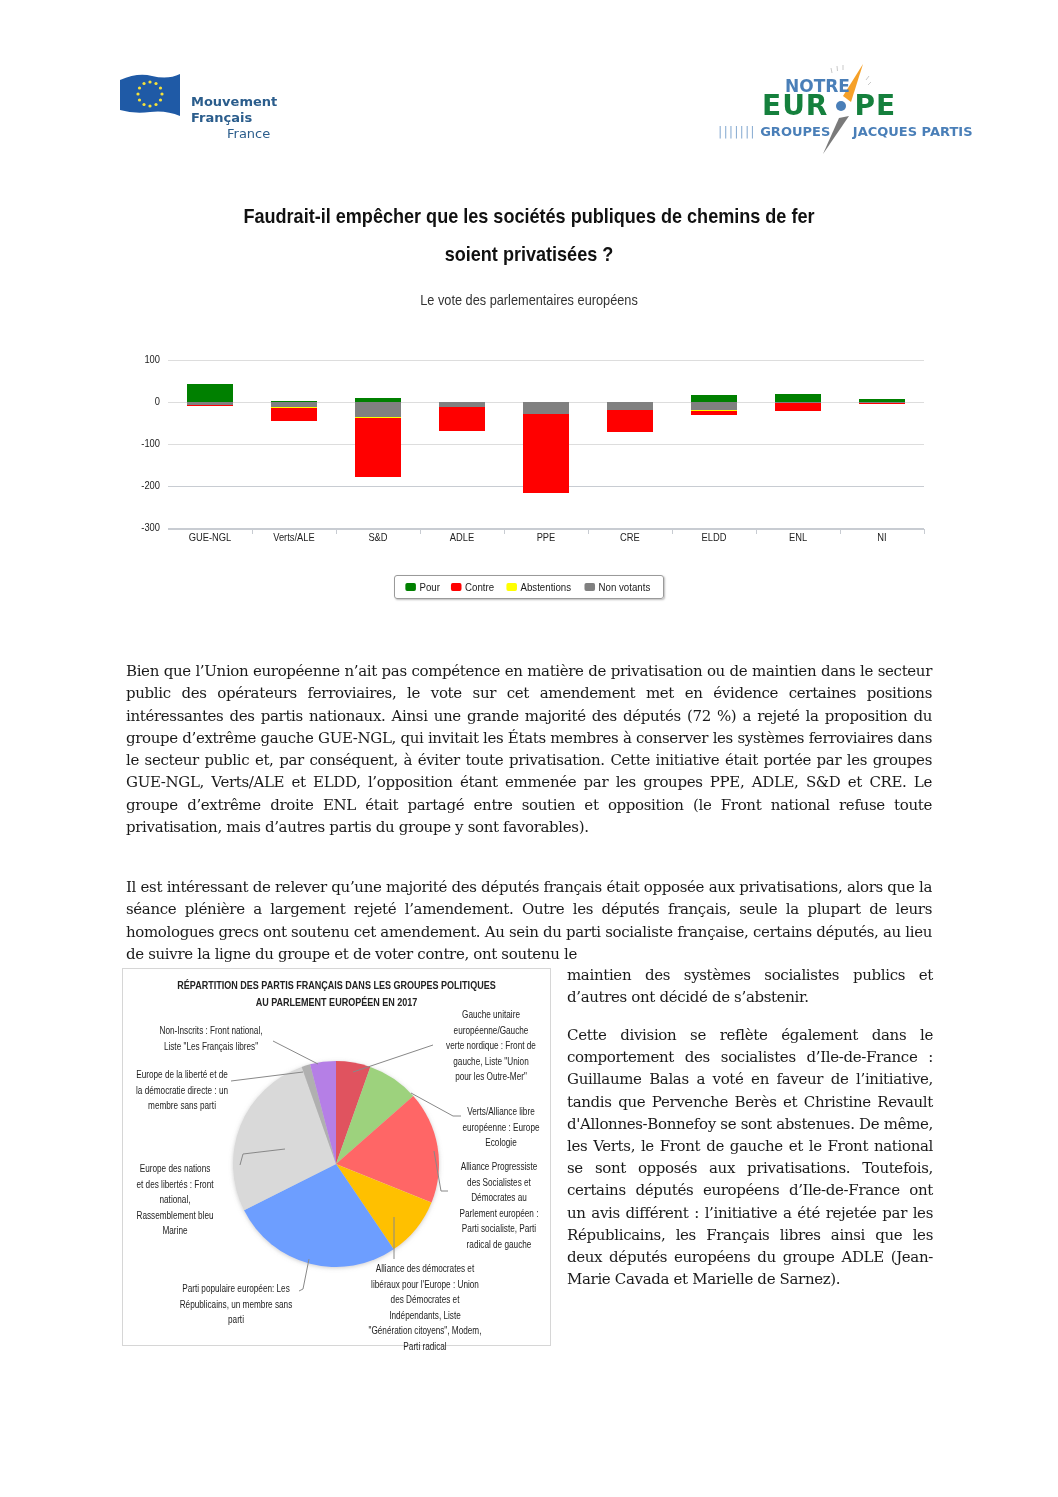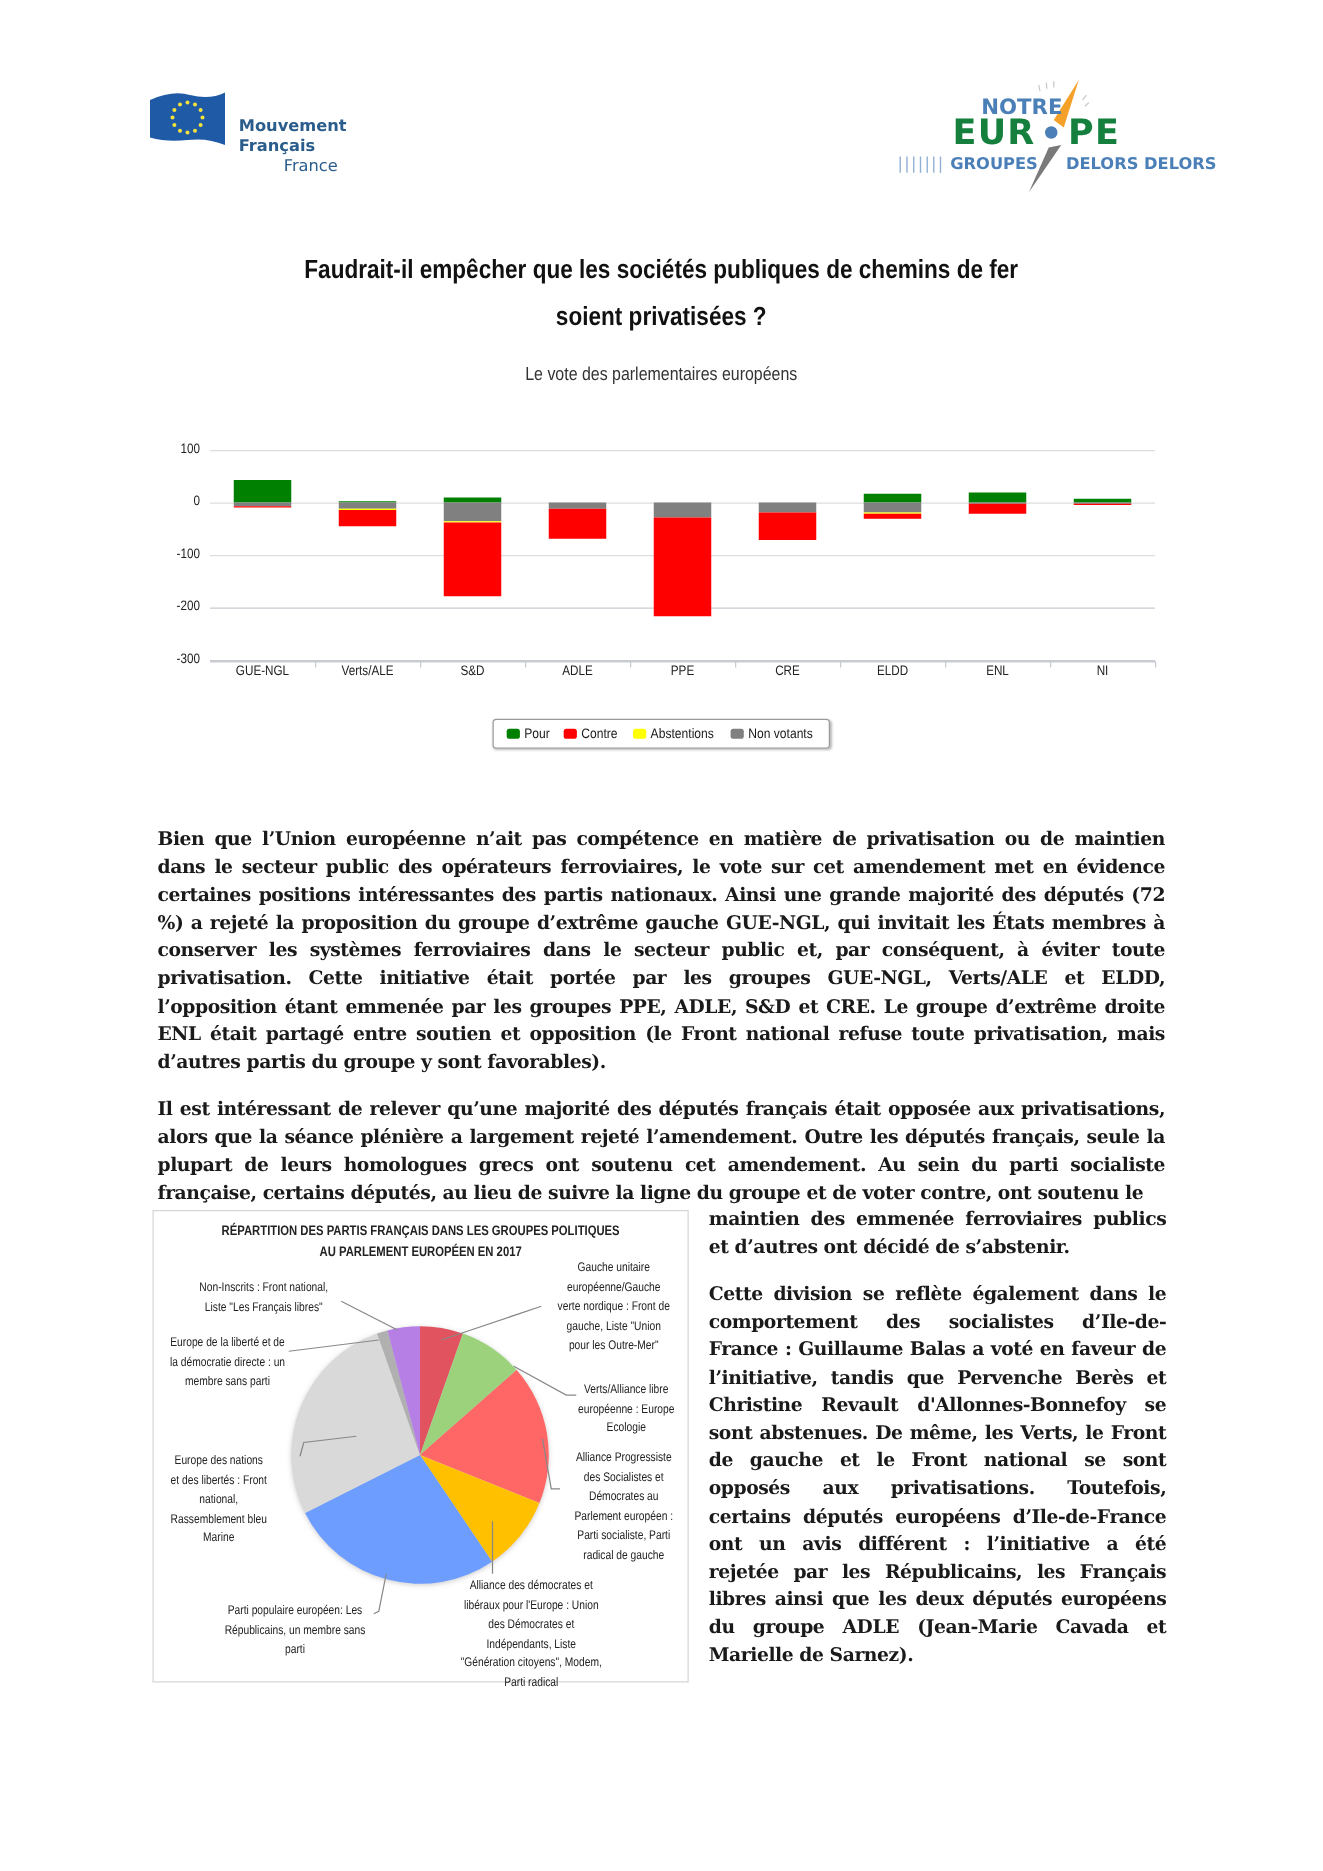--- a/index.html
+++ b/index.html
@@ -23,21 +23,21 @@
   .ytick { position: absolute; width: 30px; text-align: right; font-family: "Liberation Sans", sans-serif; font-size: 11px; color: #222; transform: scaleX(0.85); transform-origin: right; }
   .grid { position: absolute; left: 38px; width: 756px; height: 1px; background: #dddddd; }
   .grid.base { background: #c8ccd2; height: 2px; }
   .bar-seg { position: absolute; }
   .xlabel { position: absolute; width: 84px; text-align: center; font-family: "Liberation Sans", sans-serif; font-size: 11px; color: #222; transform: scaleX(0.85); }
   .xtick { position: absolute; width: 1px; height: 5px; background: #c8ccd2; }
   .legend { left: 394px; top: 575px; width: 268px; height: 22px; border: 1px solid #9a9a9a; border-radius: 3px; box-shadow: 1px 1px 2px #bbb; font-family: "Liberation Sans", sans-serif; font-size: 11px; display: flex; align-items: center; justify-content: center; gap: 5px; }
   .legend-item { display: flex; align-items: center; gap: 4px; transform: scaleX(0.88); }
   .swatch { width: 12px; height: 8px; border-radius: 2px; display: inline-block; }
   
-  .para { font-family: "DejaVu Serif", serif; font-size: 15px; line-height: 22.3px; text-align: justify; color: #1a1a1a; letter-spacing: -0.35px; font-weight: bold; }
+  .para { font-family: "DejaVu Serif", serif; font-size: 15px; line-height: 22.3px; text-align: justify; color: #1a1a1a; letter-spacing: -0.35px; }
   .p1 { left: 126px; top: 660px; width: 806px; }
   .p2 { left: 126px; top: 876px; width: 806px; }
   .p3 { left: 567px; top: 964px; width: 366px; }
   .p4 { left: 567px; top: 1024px; width: 366px; }
   
   .piebox { left: 122px; top: 968px; width: 427px; height: 376px; border: 1px solid #d6d6d6; background: #fff; }
   .pie-title { position: absolute; left: 0; top: 8px; width: 427px; text-align: center; font-family: "Liberation Sans", sans-serif; font-weight: bold; font-size: 11px; line-height: 17px; color: #222; transform: scaleX(0.82); }
   .pie-label { position: absolute; font-family: "Liberation Sans", sans-serif; font-size: 10px; line-height: 15.5px; text-align: center; color: #222; transform: scaleX(0.82); }
 </style>
 </head>
@@ -75,21 +75,21 @@
     <g stroke="#c9c9c9" stroke-width="1">
         <line x1="18" y1="6" x2="19" y2="11"></line>
         <line x1="24" y1="4" x2="24.5" y2="9"></line>
         <line x1="30" y1="3" x2="30" y2="8"></line>
         <line x1="56" y1="14" x2="53" y2="18"></line>
         <line x1="58" y1="20" x2="55" y2="23"></line>
       </g>
   </svg>
   <div class="ne-notre">NOTRE</div>
   <div class="ne-europe">EUR<span style="display:inline-block;width:10px;height:10px;background:#4a7fb8;border-radius:50%;margin:0 8px 3px 8px;vertical-align:middle"></span>PE</div>
-  <div class="ne-inst"><span class="ne-bars">|||||||</span> <span>GROUPES</span> <span style="display:inline-block;width:18px"></span><span>DELORS DELORS</span></div>
+  <div class="ne-inst"><span class="ne-bars">|||||||</span> <span>GROUPES</span> <span style="display:inline-block;width:18px"></span><span>JACQUES PARTIS</span></div>
 </div>
 
 <div class="abs title">
   <div>Faudrait-il empêcher que les sociétés publiques de chemins de fer</div>
   <div>soient privatisées ?</div>
 </div>
 <div class="abs subtitle">Le vote des parlementaires européens</div>
 
 <div class="abs chart">
   <div class="ytick" style="left:0;top:8px">100</div>
@@ -167,21 +167,21 @@
       <span>Abstentions</span>
     </span>
   <span class="legend-item">
       <span class="swatch" style="background:#808080"></span>
       <span>Non votants</span>
     </span>
 </div>
 
 <p class="abs para p1" style="margin:0">Bien que l’Union européenne n’ait pas compétence en matière de privatisation ou de maintien dans le secteur public des opérateurs ferroviaires, le vote sur cet amendement met en évidence certaines positions intéressantes des partis nationaux. Ainsi une grande majorité des députés (72 %) a rejeté la proposition du groupe d’extrême gauche GUE-NGL, qui invitait les États membres à conserver les systèmes ferroviaires dans le secteur public et, par conséquent, à éviter toute privatisation. Cette initiative était portée par les groupes GUE-NGL, Verts/ALE et ELDD, l’opposition étant emmenée par les groupes PPE, ADLE, S&amp;D et CRE. Le groupe d’extrême droite ENL était partagé entre soutien et opposition (le Front national refuse toute privatisation, mais d’autres partis du groupe y sont favorables).</p>
 <p class="abs para p2" style="margin:0">Il est intéressant de relever qu’une majorité des députés français était opposée aux privatisations, alors que la séance plénière a largement rejeté l’amendement. Outre les députés français, seule la plupart de leurs homologues grecs ont soutenu cet amendement.  Au sein du parti socialiste française, certains députés, au lieu de suivre la ligne du groupe et de voter contre, ont soutenu le</p>
-<p class="abs para p3" style="margin:0">maintien des emmenée ferroviaires publics et d’autres ont décidé de s’abstenir.</p>
+<p class="abs para p3" style="margin:0">maintien des systèmes socialistes publics et d’autres ont décidé de s’abstenir.</p>
 <p class="abs para p4" style="margin:0;line-height:22.2px">Cette division se reflète également dans le comportement des socialistes d’Ile-de-France : Guillaume Balas a voté en faveur de l’initiative, tandis que Pervenche Berès et Christine Revault d'Allonnes-Bonnefoy se sont abstenues. De même, les Verts, le Front de gauche et le Front national se sont opposés aux privatisations. Toutefois, certains députés européens d’Ile-de-France ont un avis différent : l’initiative a été rejetée par les Républicains, les Français libres ainsi que les deux députés européens du groupe ADLE (Jean-Marie Cavada et Marielle de Sarnez).</p>
 
 <div class="abs piebox">
   <div class="pie-title">
     <div>RÉPARTITION DES PARTIS FRANÇAIS DANS LES GROUPES POLITIQUES</div>
     <div>AU PARLEMENT EUROPÉEN EN 2017</div>
   </div>
   <svg id="pie-svg" style="position:absolute;left:0;top:0" width="427" height="376">
     <defs>
         <filter id="sh" x="-10%" y="-10%" width="120%" height="120%">

